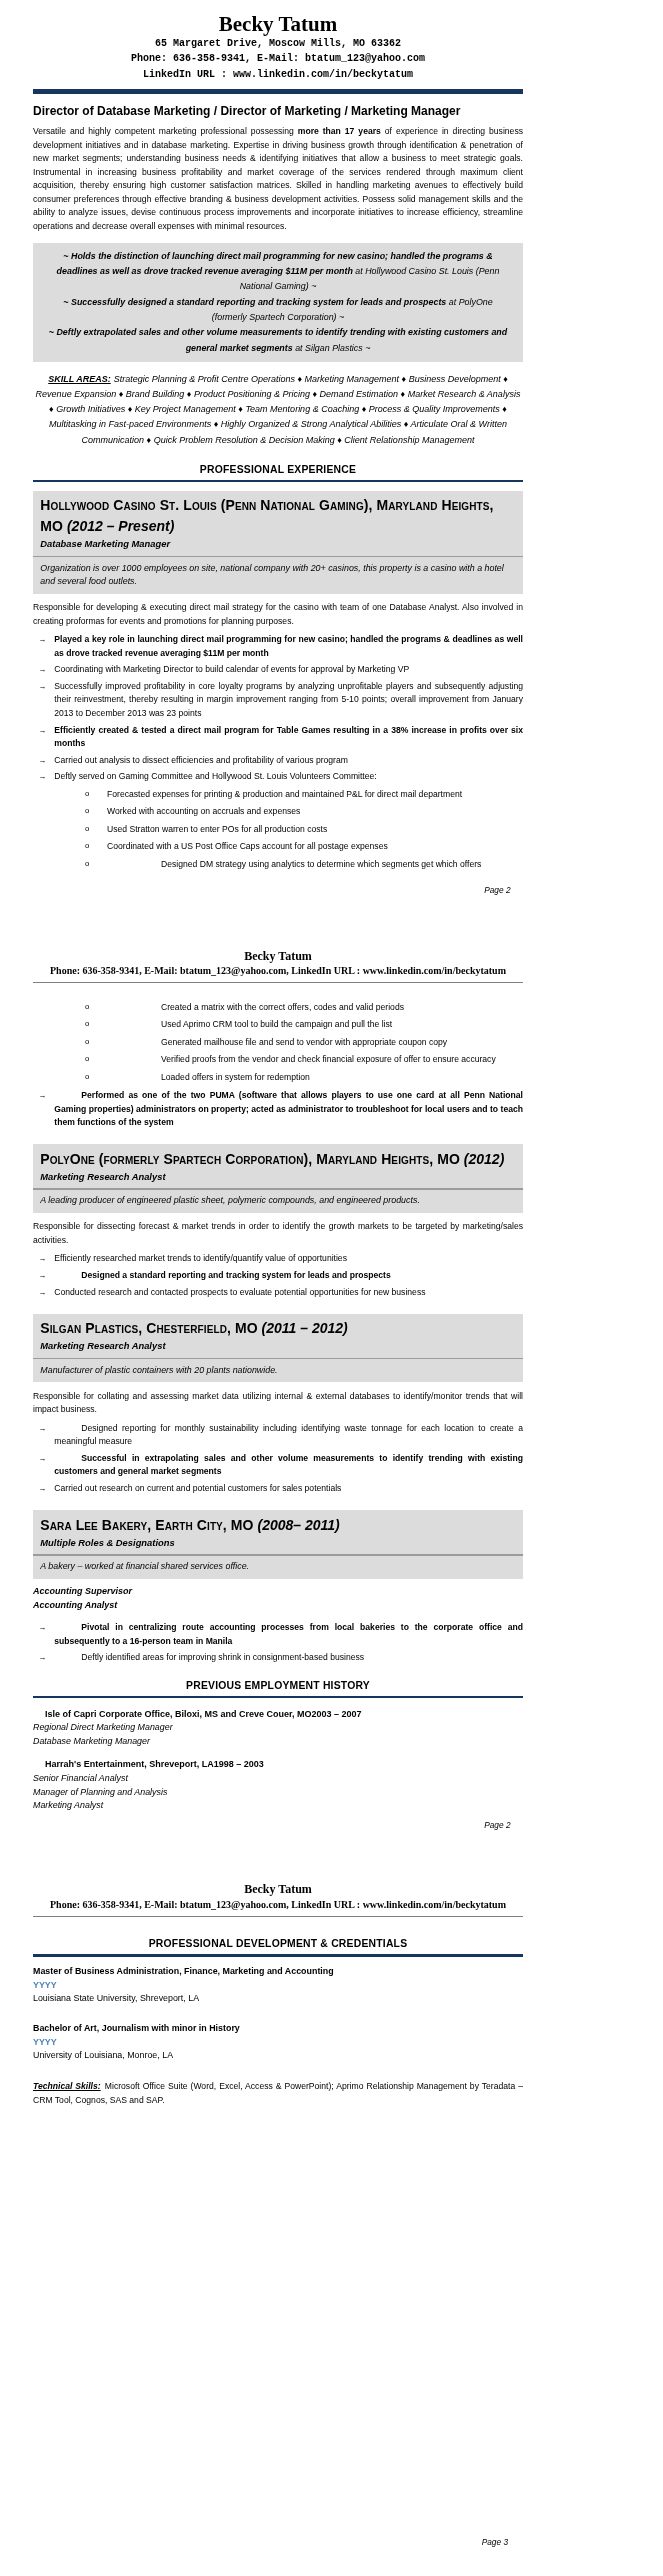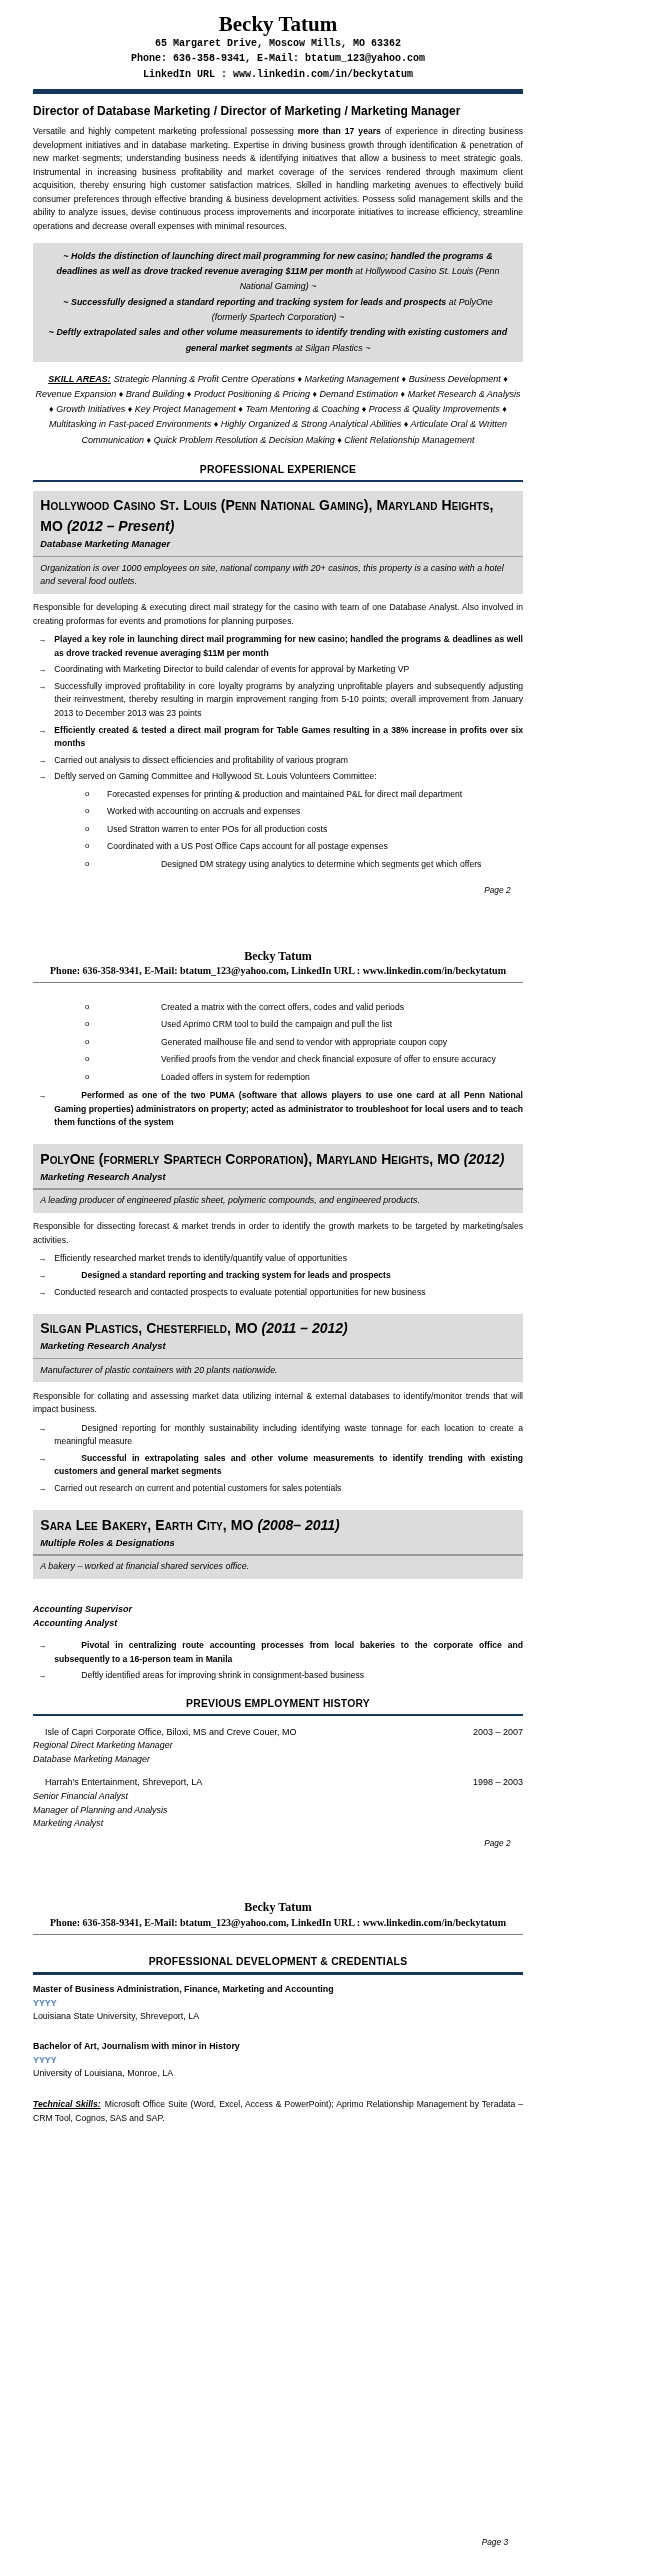--- a/index.html
+++ b/index.html
@@ -52,24 +52,24 @@
   .pgfoot.f1{margin-top:13.5px;}
   .pgfoot.f2{margin-top:7.3px;}
 
   .pghead{text-align:center;border-bottom:1.6px solid #7F7F7F;padding-bottom:4.2px;}
   .pghead.h2{margin-top:54px;}
   .pghead.h3{margin-top:52px;}
   .ph-name{font-family:"Liberation Serif",serif;font-weight:bold;font-size:12px;line-height:1.3;}
   .ph-contact{font-family:"Liberation Serif",serif;font-weight:bold;font-size:10px;line-height:1.35;}
 
   .roleline{font-size:9px;font-weight:bold;font-style:italic;line-height:1.55;}
-  .roles-block{margin-top:24px;}
+  .roles-block{margin-top:6px;}
 
   .prev{margin-top:9.4px;}
-  .prev-top{display:flex;justify-content:space-between;font-size:9px;font-weight:normal;line-height:1.5;padding-left:12px;}
+  .prev-top{display:flex;font-size:9px;font-weight:bold;line-height:1.5;padding-left:12px;}
   .prev-role{font-size:8.9px;font-style:italic;line-height:1.55;}
 
   .edu{margin-top:8.3px;}
   .edu-top{display:flex;justify-content:space-between;font-size:8.9px;font-weight:bold;line-height:1.55;flex-direction:column;}
   .edu-year{color:#4F81BD;}
   .edu-school{font-size:8.9px;line-height:1.55;}
   .edu + .edu{margin-top:15.6px;}
 
   .tech{font-size:8.6px;line-height:1.6;text-align:justify;margin-top:16.7px;}
   .tech-label{font-weight:bold;font-style:italic;text-decoration:underline;margin-right:4.2px;}

